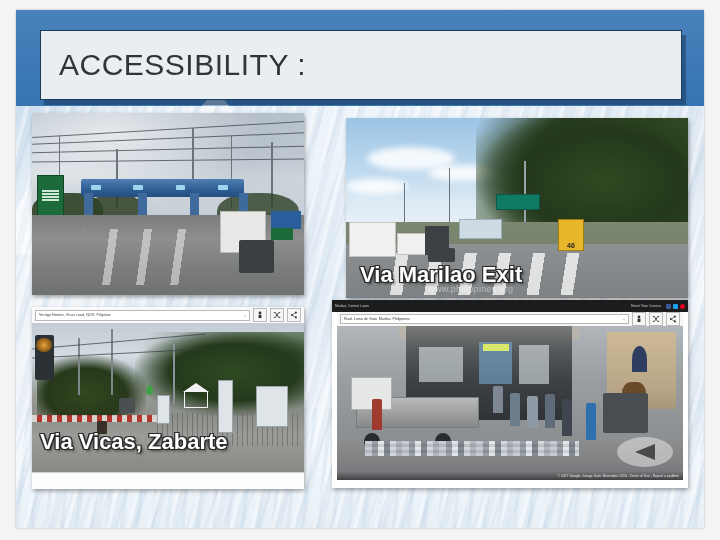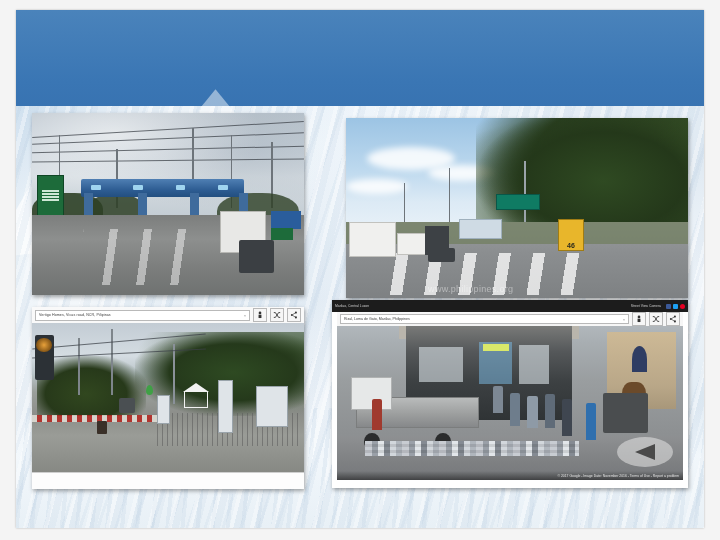--- a/index.html
+++ b/index.html
@@ -201,20 +201,23 @@
 
     <div class="blue-band"></div>
 
     <div class="mountain">
       <div class="mtn-peak" style="left:-4%;top:2%;width:30%;height:34%;clip-path:polygon(40% 0,100% 86%,0 100%);opacity:.8;"></div>
       <div class="mtn-peak" style="left:16%;top:-4%;width:26%;height:26%;clip-path:polygon(50% 0,100% 100%,0 100%);opacity:.55;"></div>
       <div class="mtn-peak" style="right:2%;top:8%;width:34%;height:46%;clip-path:polygon(55% 0,100% 100%,0 100%);opacity:.6;"></div>
       <div class="snow-lo"></div>
     </div>
 
+    <div class="title-box">
+      <div class="t">ACCESSIBILITY :</div>
+    </div>
 
     <div class="photo" id="p1">
       <div class="p1-sky"></div>
 
       <div class="wire" style="left:0;top:14%;width:100%;transform:rotate(-2.4deg);"></div>
       <div class="wire" style="left:0;top:20%;width:100%;transform:rotate(-1.4deg);"></div>
       <div class="wire" style="left:0;top:26%;width:100%;transform:rotate(-.6deg);"></div>
       <div class="wire" style="left:0;top:9%;width:100%;transform:rotate(-3.4deg);"></div>
 
       <div class="pole" style="left:10%;top:12%;height:46%;"></div>
@@ -278,20 +281,21 @@
       <div class="p2-route">
         <b>46</b>
       </div>
       <div class="p2-billboard"></div>
 
       <div class="p2-truckbox" style="left:1%;top:58%;width:13%;height:18%;"></div>
       <div class="p2-truckbox" style="left:15%;top:64%;width:8%;height:11%;"></div>
       <div class="p2-bus" style="left:23%;top:60%;width:7%;height:16%;"></div>
       <div class="p2-bus" style="left:24%;top:72%;width:8%;height:8%;border-radius:2px;"></div>
 
+      <div class="cap" id="cap2">Via Marilao Exit</div>
       <div class="wm">www.philippines.org</div>
     </div>
 
     <div class="photo" id="p3">
 
       <div class="sv-bar">
         <div class="sv-search">
           <span class="q">Vertigo Homes, Vicas road, NCR, Pilipinas</span>
           <span class="x">×</span>
         </div>
@@ -334,20 +338,21 @@
         <div class="p3-board" style="left:46%;top:48%;width:4%;height:18%;"></div>
         <div class="p3-moto"></div>
         <div style="position:absolute;left:32%;bottom:40%;width:6%;height:10%;background:#4a4f52;border-radius:2px;"></div>
       </div>
 
       <div class="p3-pin"></div>
       <div class="p3-house"></div>
 
       <div class="p3-bottombar"></div>
 
+      <div class="cap" id="cap3">Via Vicas, Zabarte</div>
     </div>
 
     <div class="photo" id="p4">
 
       <div class="p4-chrome">
         <span class="lbl">Marilao, Central Luzon</span>
         <span class="p4-social">
           <span class="lbl" style="margin-right:3px;">Street View Camera</span>
           <i style="background:#3b5998;"></i>
           <i style="background:#1da1f2;"></i>

